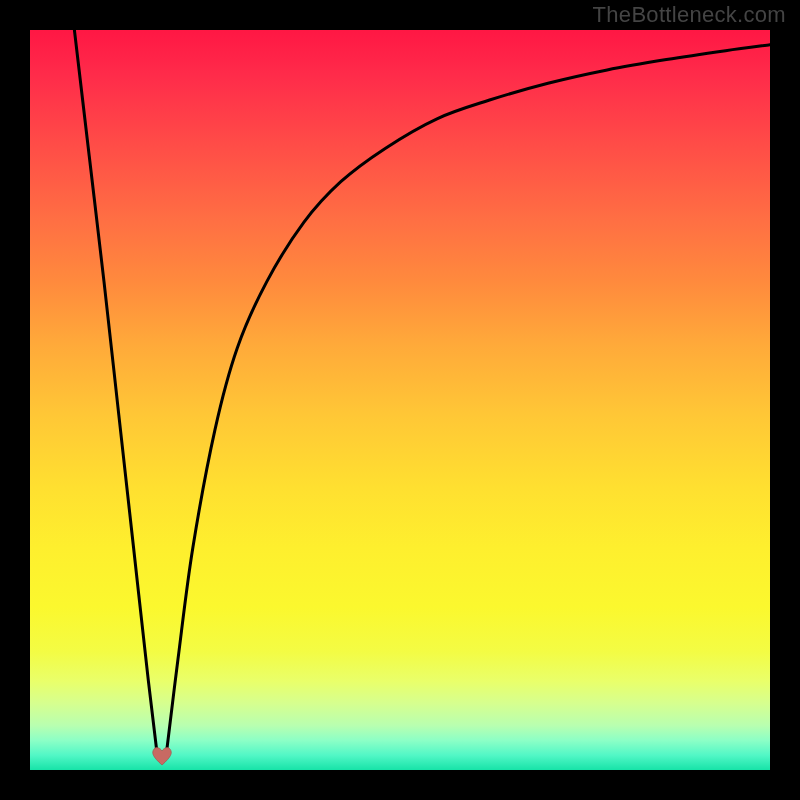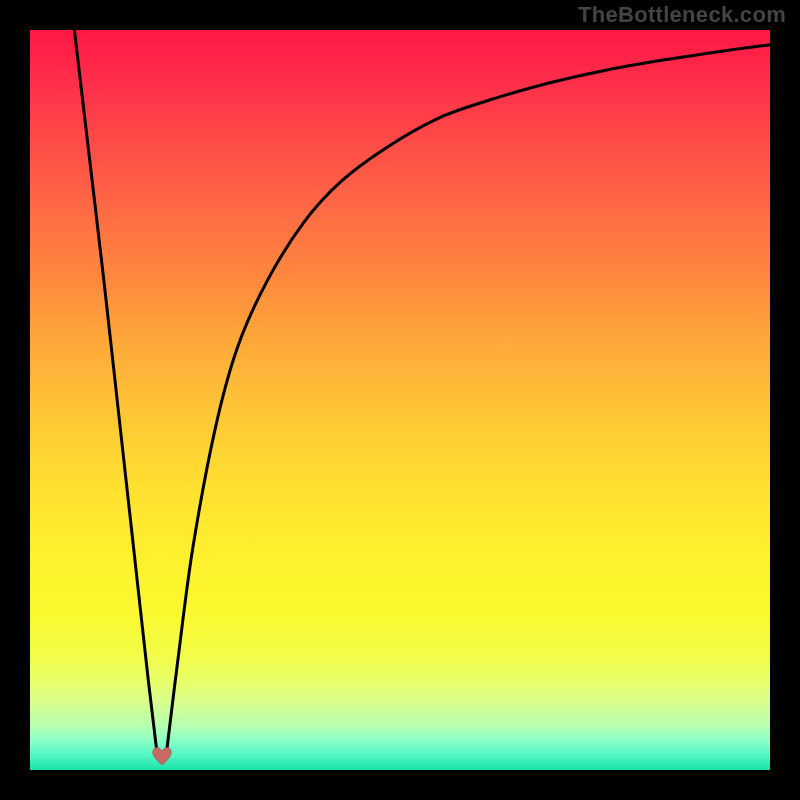--- a/index.html
+++ b/index.html
@@ -37,21 +37,21 @@
       #52f7c6 98%,
       #17e3a8 100%
     );
   }
   .watermark {
     position: absolute;
     top: 2px;
     right: 14px;
     color: #444;
     font-size: 22px;
-    font-weight: 700;
+    font-weight: 400;
     letter-spacing: 0.3px;
     user-select: none;
   }
   svg.curve {
     position: absolute;
     left: 0;
     top: 0;
     width: 740px;
     height: 740px;
     pointer-events: none;

